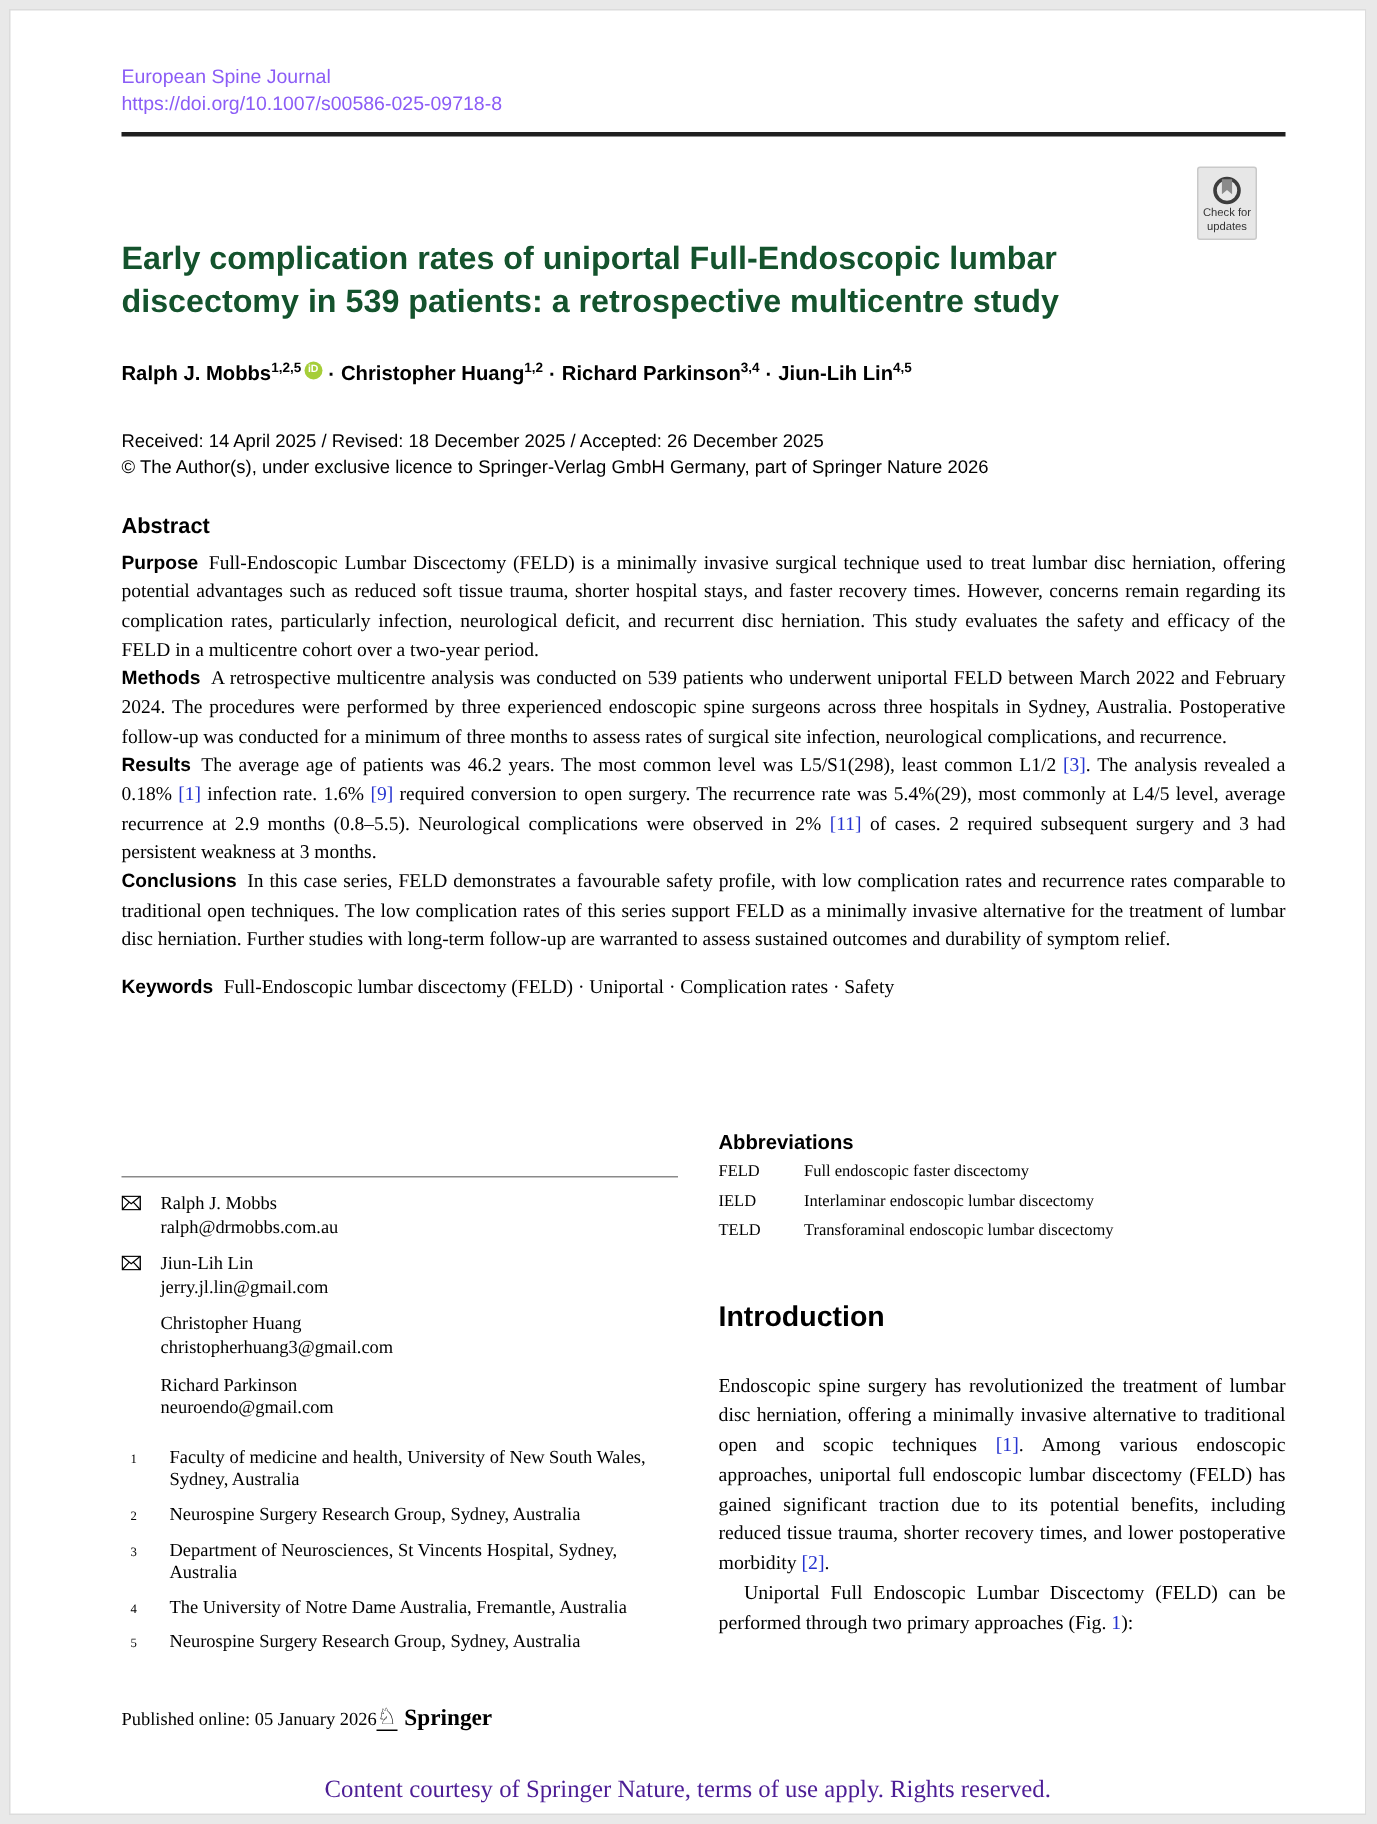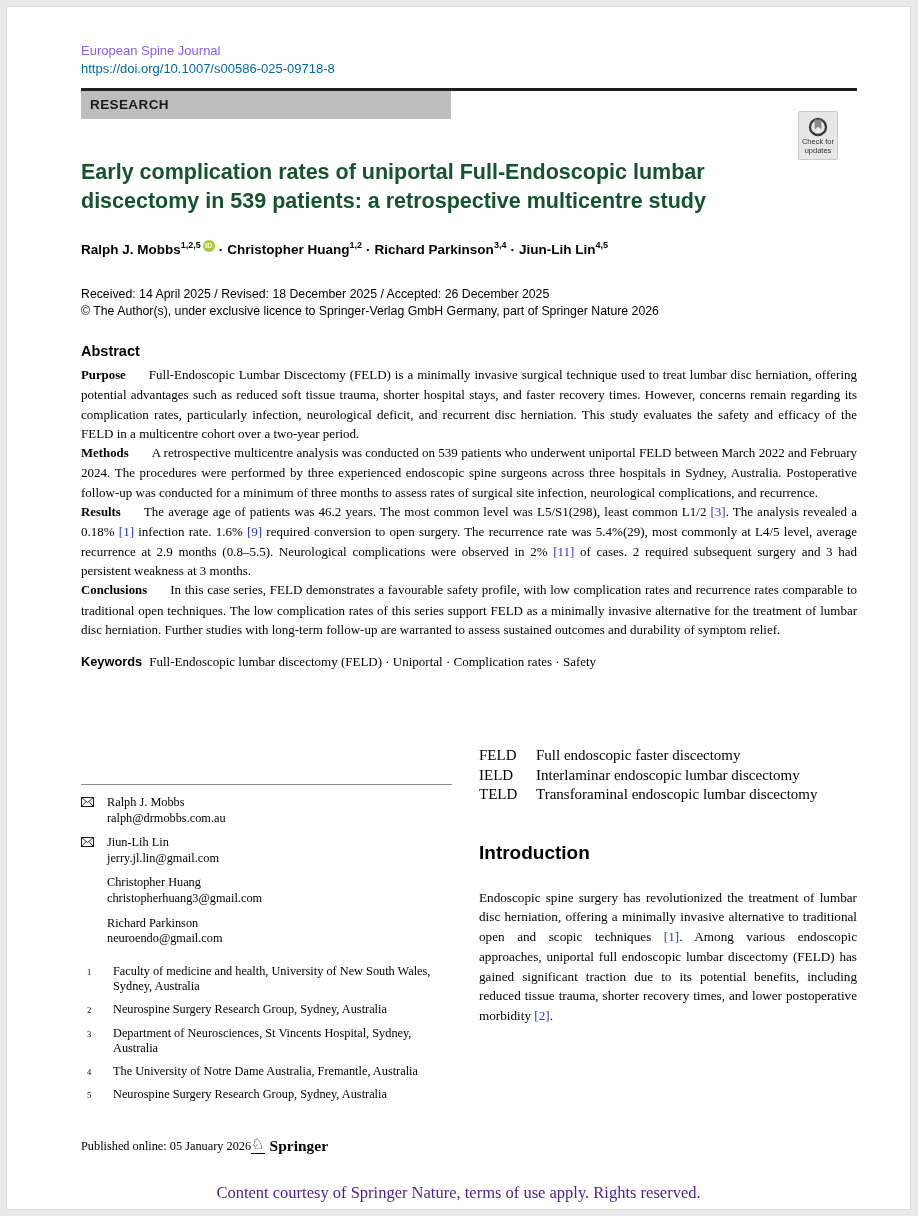--- a/index.html
+++ b/index.html
@@ -4,21 +4,21 @@
 <style>
   html,body{margin:0;padding:0;}
   body{width:918px;height:1216px;background:#e9e9e9;position:relative;overflow:hidden;
        font-family:"Liberation Sans",sans-serif;-webkit-font-smoothing:antialiased;}
   .page{position:absolute;left:6px;top:6px;width:905px;height:1204px;background:#ffffff;
         border:1px solid #dcdcdc;box-sizing:border-box;}
   .content{position:absolute;left:74px;width:776px;}
 
   
   .journal-line{position:absolute;left:74px;top:36px;font-size:13px;color:#8b5cf6;}
-  .doi-line{position:absolute;left:74px;top:54px;font-size:13px;color:#0369a1;}
+  .doi-line{position:absolute;left:74px;top:54px;font-size:13px;color:#8b5cf6;}
   .top-rule{position:absolute;left:74px;top:81px;width:776px;height:2.5px;background:#1f1f1f;}
   .banner{position:absolute;left:74px;top:84px;width:370px;height:28px;background:#bdbdbd;}
   .banner span{display:block;padding-left:9px;line-height:28px;font-size:13.5px;font-weight:bold;
                letter-spacing:.4px;color:#1a1a1a;}
 
   
   .badge{position:absolute;left:791px;top:104px;width:40px;height:49px;background:#e7e7e7;
          border:1px solid #c9c9c9;border-radius:2px;box-sizing:border-box;text-align:center;cursor:pointer;}
   .badge svg{display:block;margin:4px auto 0;}
   .badge .bt{font-size:7.5px;line-height:8.5px;color:#333;}
@@ -31,40 +31,40 @@
   .orcid{display:inline-block;width:12px;height:12px;border-radius:50%;background:#a6ce39;color:#fff;
          font-size:7px;font-weight:bold;text-align:center;line-height:12px;vertical-align:super;margin-left:2px;}
 
   .dates{top:279px;font-size:12.3px;line-height:17px;color:#000;}
   .copyright{top:296px;font-size:12.3px;line-height:17px;color:#000;}
 
   
   .abstract{top:336px;}
   .abs-head{font-size:14.5px;font-weight:bold;margin:0 0 6px 0;}
   .abs-sec{font-family:"Liberation Serif",serif;font-size:13px;line-height:19.3px;text-align:justify;margin:0;}
-  .plabel{font-family:Liberation Serif, serif;font-size:12.8px;font-weight:bold;padding-right:23px;margin-top:16px;}
+  .plabel{font-family:Liberation Sans, sans-serif;font-size:12.8px;font-weight:bold;padding-right:7px;margin-top:16px;}
   .cite{color:#2533d0;cursor:pointer;}
   .keywords{margin-top:15px;font-family:"Liberation Serif",serif;font-size:13px;}
   .kw-label{font-family:"Liberation Sans",sans-serif;font-size:12.8px;font-weight:bold;padding-right:7px;}
 
   
   .cols{position:absolute;left:74px;top:739px;width:776px;display:flex;gap:27px;}
   .col-left{width:371px;flex:none;font-family:"Liberation Serif",serif;font-size:12.3px;line-height:15.6px;color:#000;}
   .col-right{width:378px;flex:none;}
 
   .corr-rule{height:1px;background:#8a8a8a;margin-top:38px;margin-bottom:10px;}
   .corr-entry{display:flex;margin-bottom:9px;}
   .corr-icon{width:26px;flex:none;padding-top:1px;}
   .affils{margin-top:17px;}
   .affil{display:flex;margin-bottom:7px;}
   .affil-n{width:26px;flex:none;font-size:8.5px;padding-left:6px;padding-top:1px;}
   .affil-t{flex:1;}
 
   .abbr-head{font-size:13.5px;font-weight:bold;margin:8px 0 3px 0;}
-  .abbr-row{display:flex;font-family:"Liberation Serif",serif;font-size:15px;line-height:19.5px;}
+  .abbr-row{display:flex;font-family:"Liberation Serif",serif;font-size:11px;line-height:19.5px;}
   .abbr-term{width:57px;flex:none;}
   .intro-head{font-size:19px;font-weight:bold;margin:37px 0 24px 0;}
   .intro-p{font-family:"Liberation Serif",serif;font-size:13.2px;line-height:19.8px;text-align:justify;margin:0;}
   .intro-p.indent{text-indent:17px;}
 
   
   .pub-row{position:absolute;left:74px;top:1130px;width:776px;display:flex;
            justify-content:flex-start;align-items:flex-end;}
   .published{font-family:"Liberation Serif",serif;font-size:12.3px;color:#000;}
   .springer{display:flex;align-items:flex-end;gap:5px;}
@@ -75,23 +75,20 @@
             font-family:"Liberation Serif",serif;font-size:16.5px;color:#4c1d95;}
 </style>
 </head>
 <body>
 
 <div class="page">
 
   <div class="journal-line">European Spine Journal</div>
   <div class="doi-line">https://doi.org/10.1007/s00586-025-09718-8</div>
   <div class="top-rule"></div>
-  <div class="banner">
-    <span>RESEARCH</span>
-  </div>
 
   <div class="badge">
     <svg width="22" height="22" viewBox="0 0 22 22">
       <circle cx="11" cy="11" r="8" fill="none" stroke="#3d3d3d" stroke-width="2.4"></circle>
       <path d="M7.6 3.5 h6.8 v10 l-3.4,-2.8 l-3.4,2.8 z" fill="#8a8a8a"></path>
     </svg>
     <div class="bt">Check for</div>
     <div class="bt">updates</div>
   </div>
 
@@ -170,35 +167,37 @@
           <div class="affil-t">The University of Notre Dame Australia, Fremantle, Australia</div>
         </div>
         <div class="affil">
           <div class="affil-n">5</div>
           <div class="affil-t">Neurospine Surgery Research Group, Sydney, Australia</div>
         </div>
       </div>
     </div>
 
     <div class="col-right">
+      <div class="abbr-head">Abbreviations</div>
       <div class="abbr-row">
         <div class="abbr-term">FELD</div>
         <div>Full endoscopic faster discectomy</div>
       </div>
       <div class="abbr-row">
         <div class="abbr-term">IELD</div>
         <div>Interlaminar endoscopic lumbar discectomy</div>
       </div>
       <div class="abbr-row">
         <div class="abbr-term">TELD</div>
         <div>Transforaminal endoscopic lumbar discectomy</div>
       </div>
 
       <div class="intro-head">Introduction</div>
       <p class="intro-p"><span>Endoscopic spine surgery has revolutionized the treatment of lumbar disc herniation, offering a minimally invasive alternative to traditional open and scopic techniques </span><span class="cite">[1]</span><span>. Among various endoscopic approaches, uniportal full endoscopic lumbar discectomy (FELD) has gained significant traction due to its potential benefits, including reduced tissue trauma, shorter recovery times, and lower postoperative morbidity </span><span class="cite">[2]</span><span>.</span></p>
+      <p class="intro-p indent"><span>Uniportal Full Endoscopic Lumbar Discectomy (FELD) can be performed through two primary approaches (Fig. </span><span class="cite">1</span><span>):</span></p>
     </div>
   </div>
 
   <div class="pub-row">
     <div class="published">Published online: 05 January 2026</div>
     <div class="springer">
       <span class="knight">♘</span>
       <span class="springer-word">Springer</span>
     </div>
   </div>

